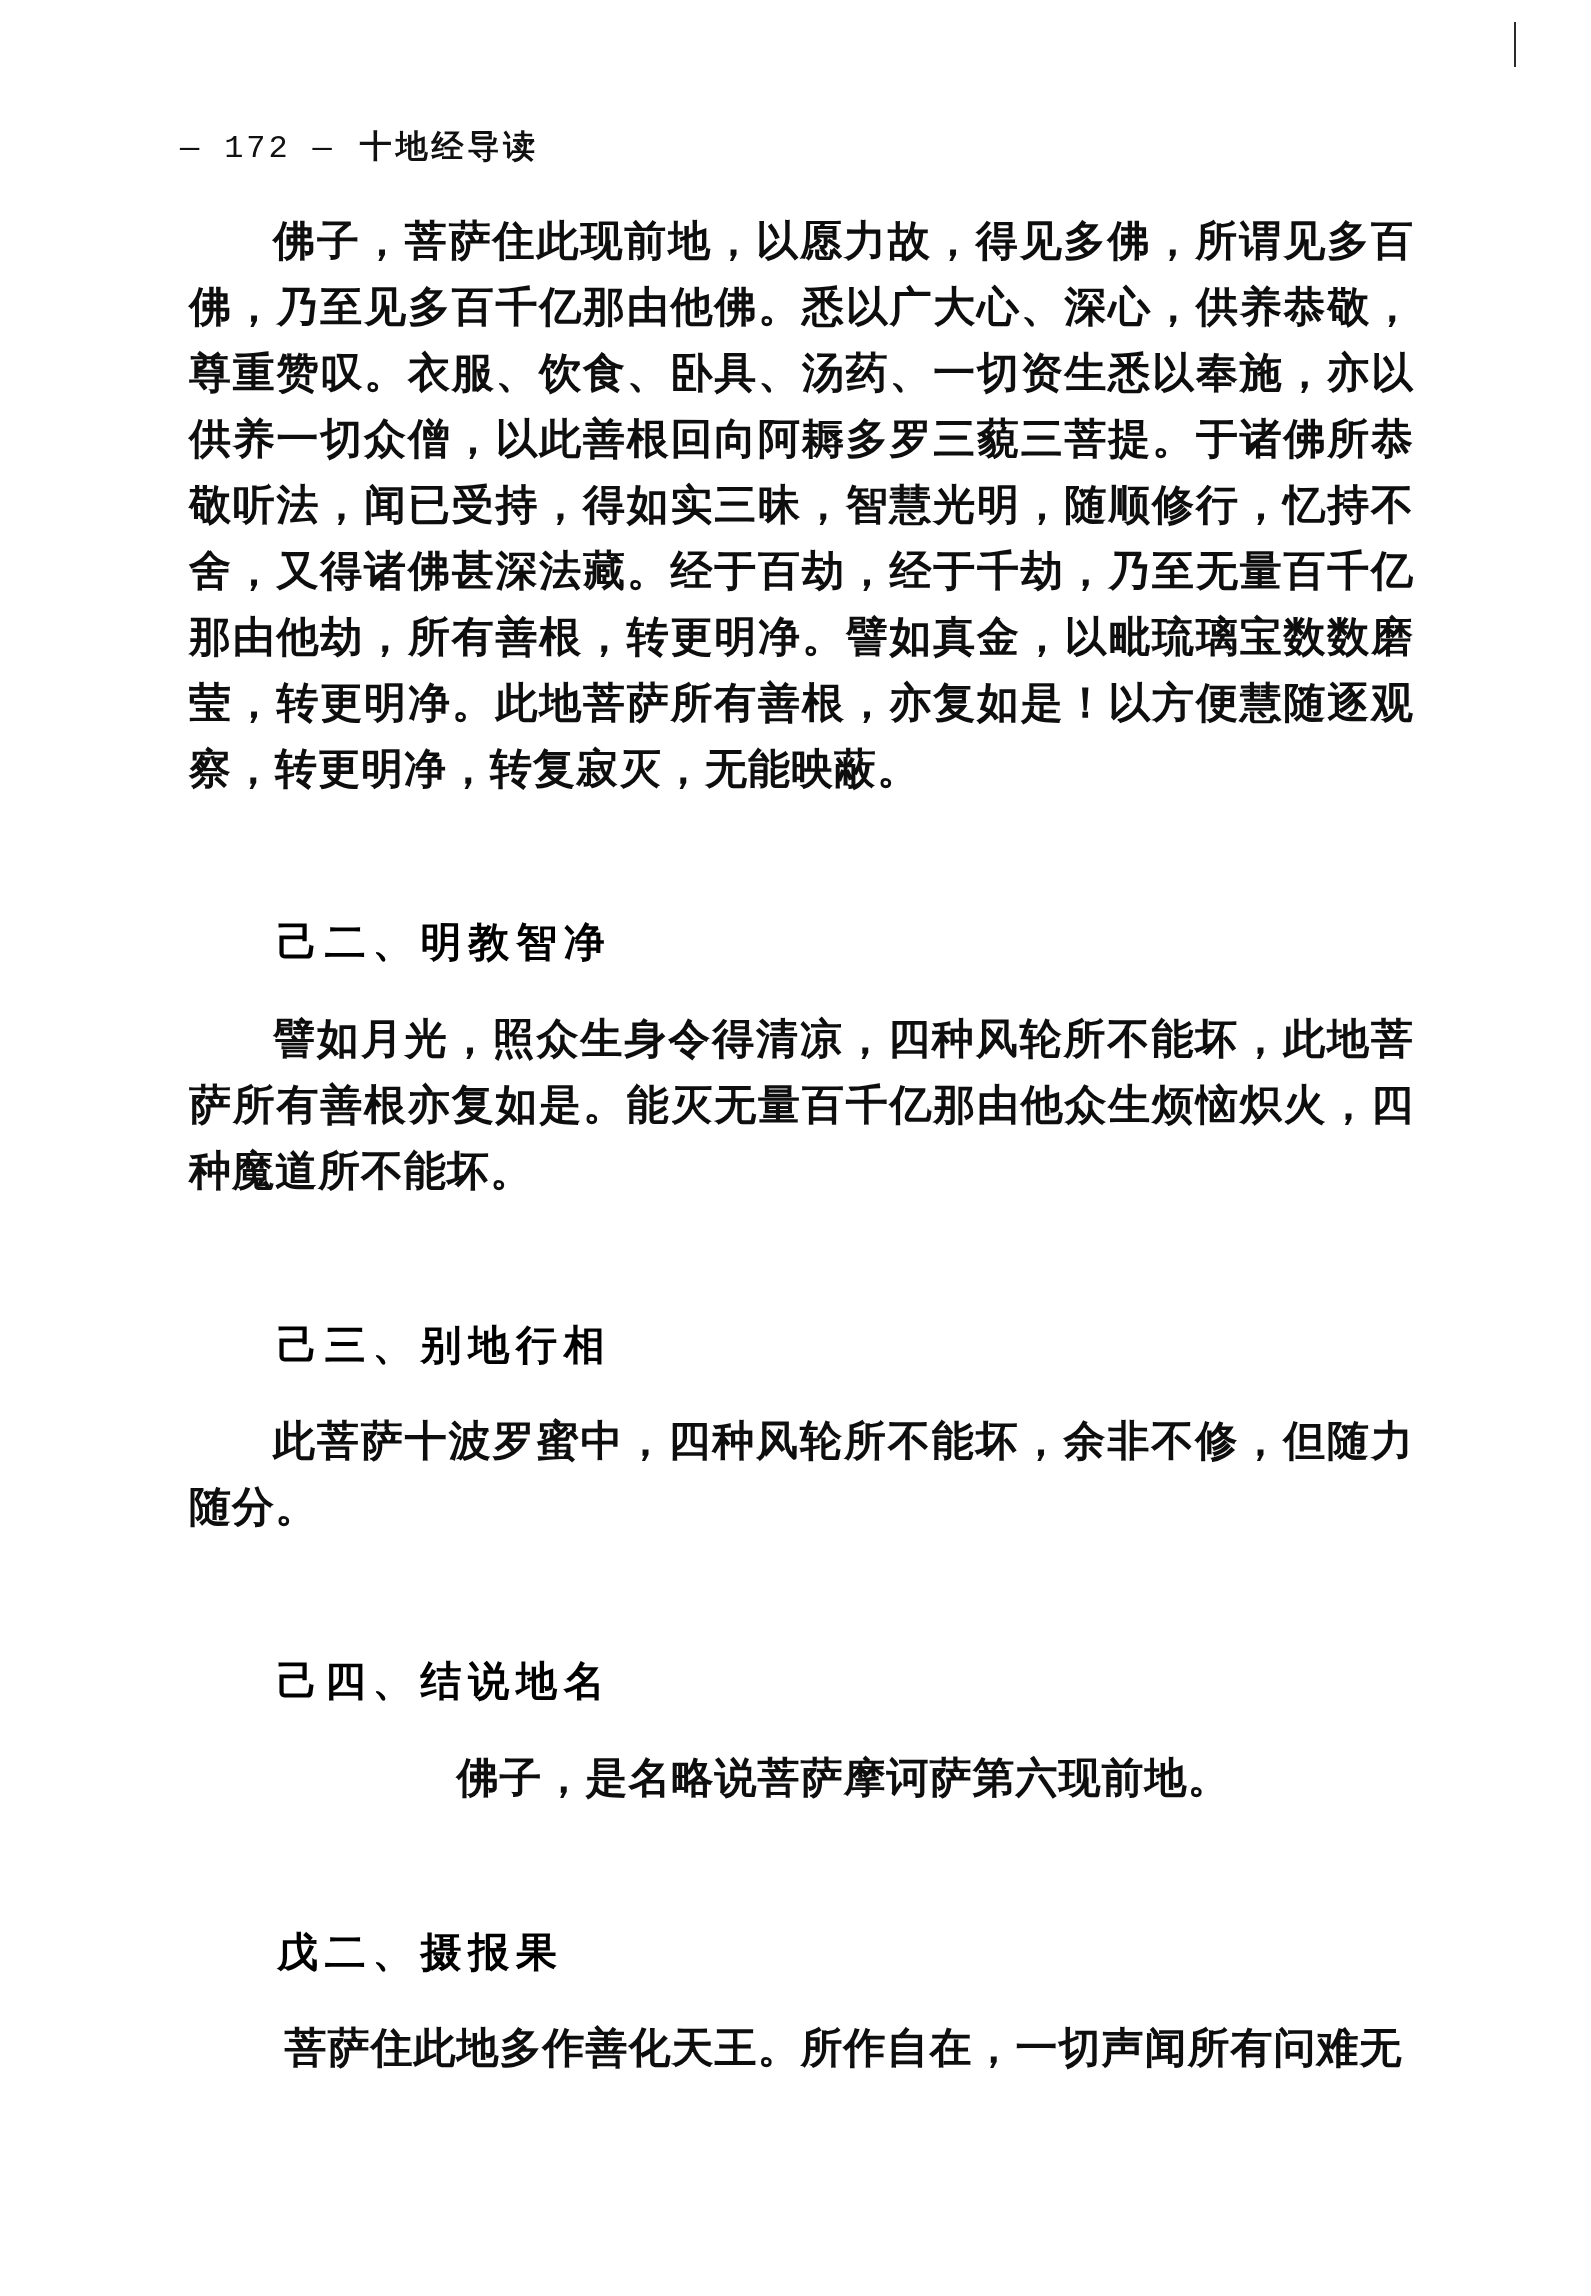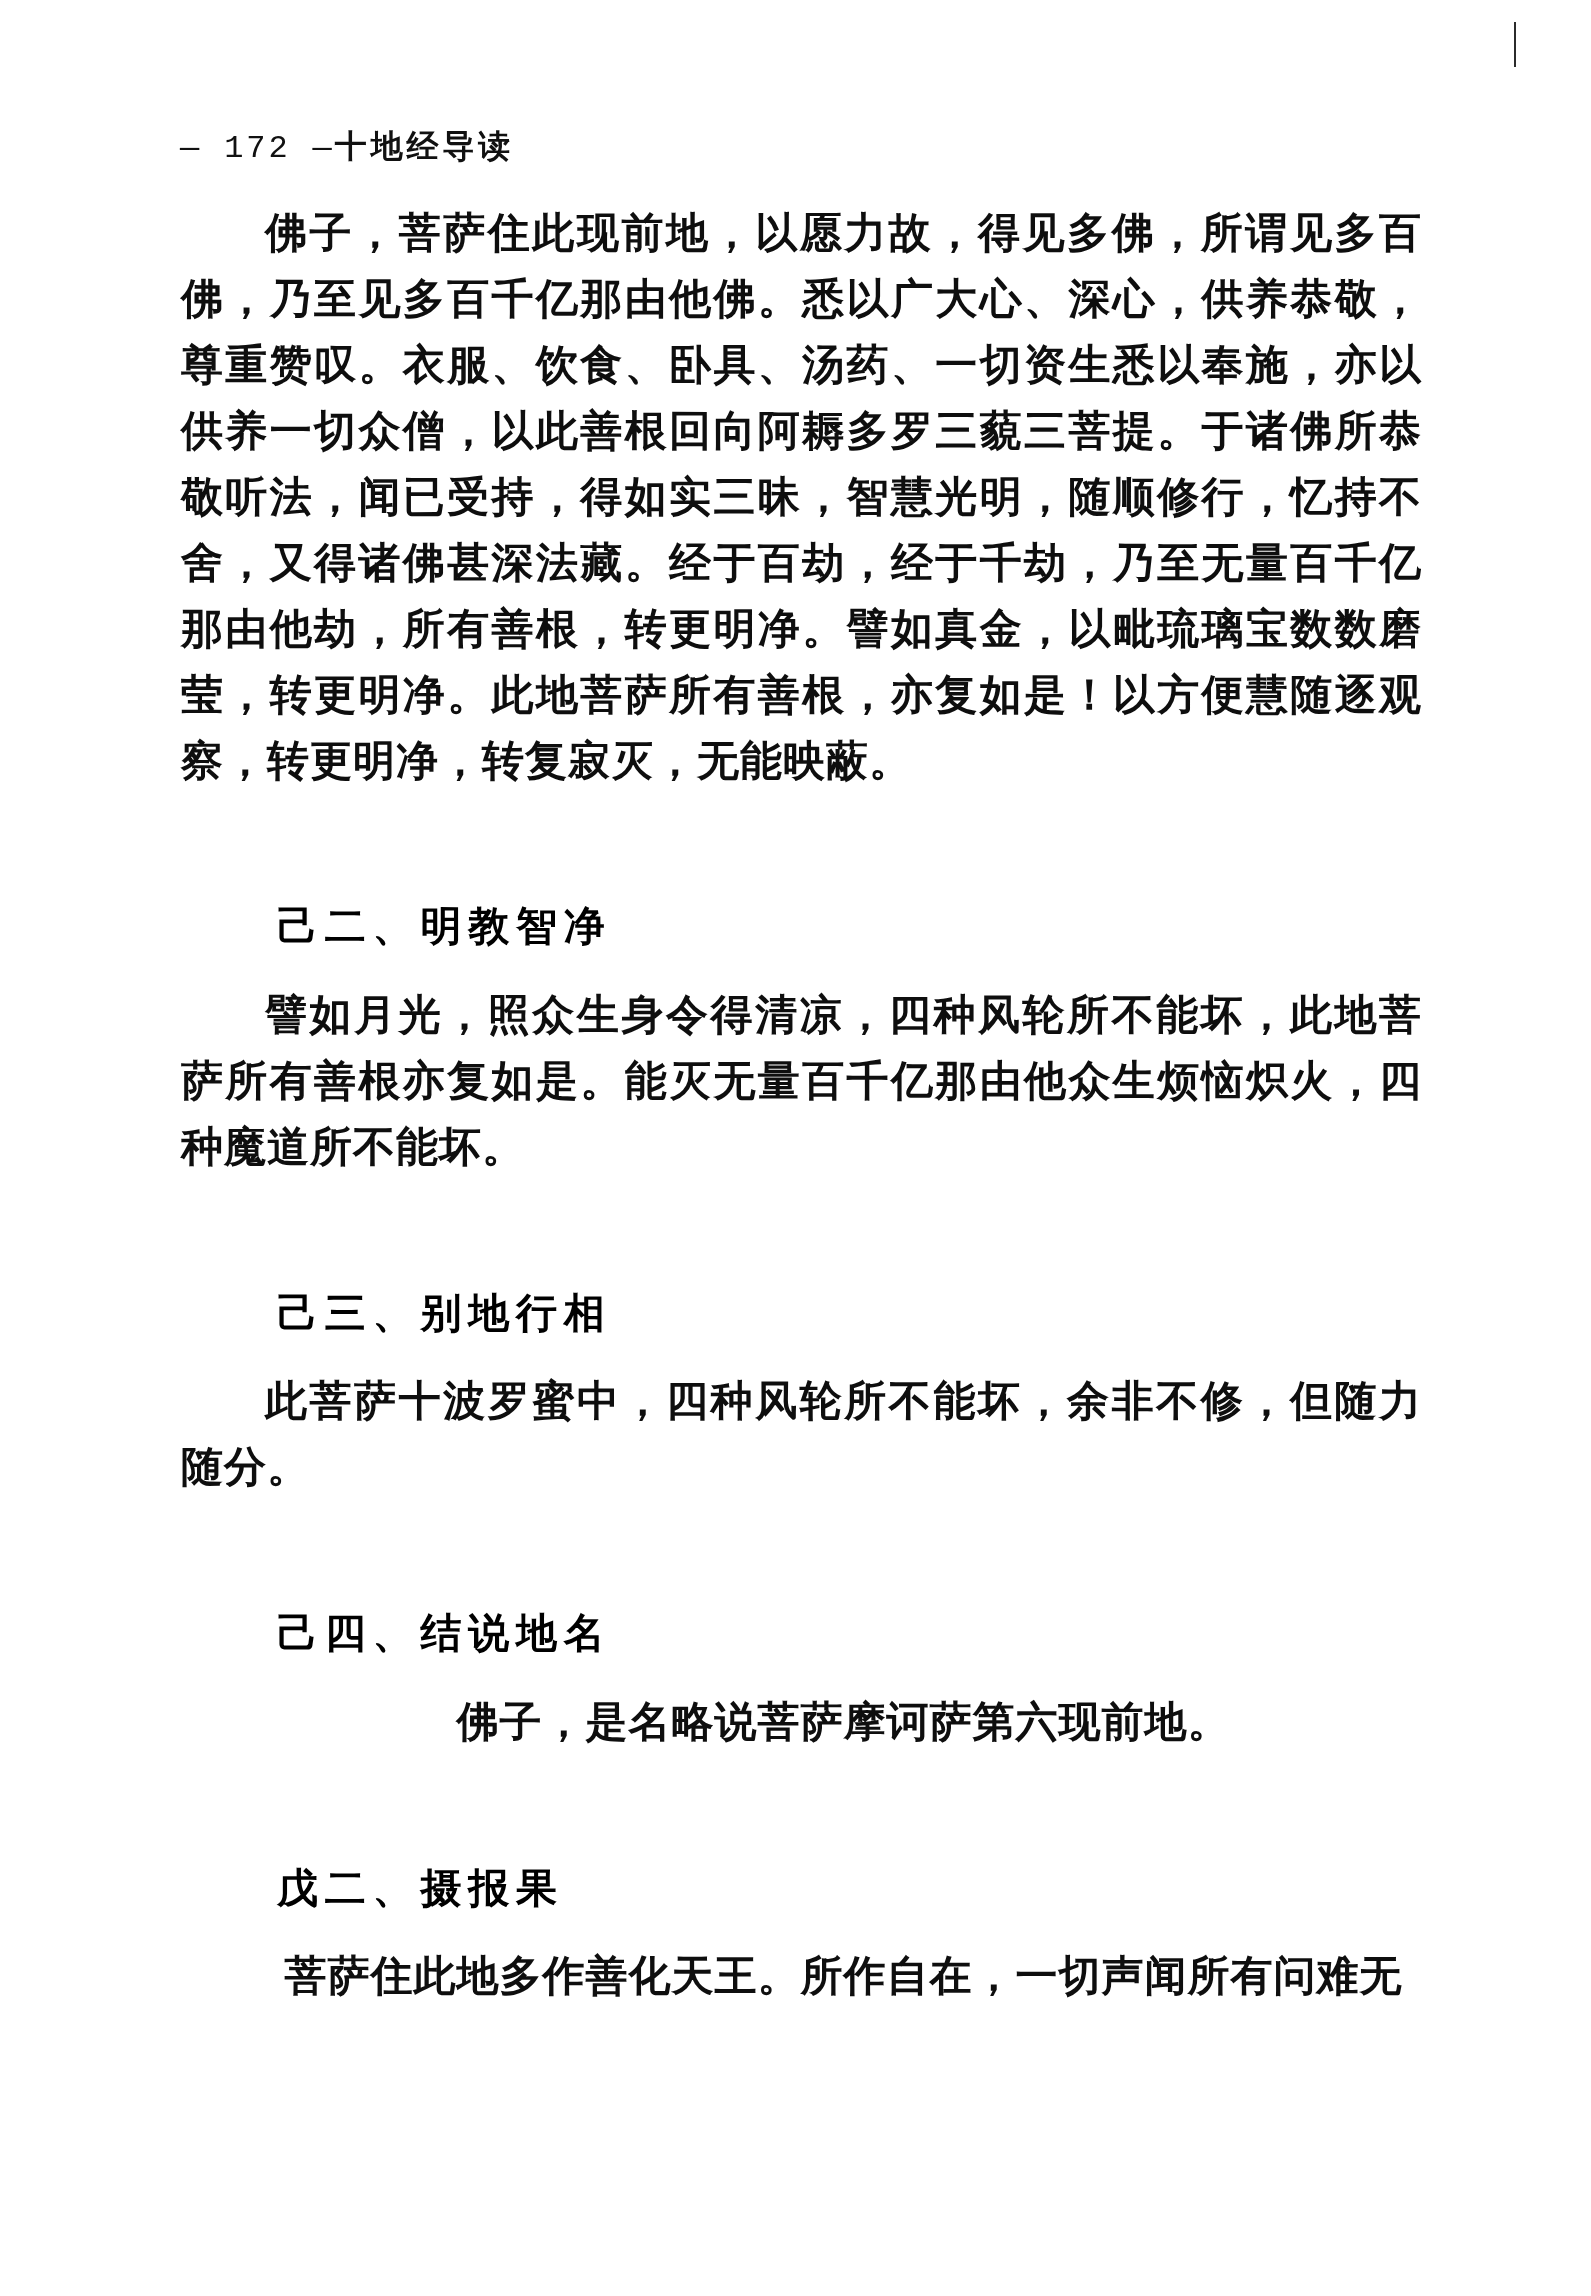--- a/index.html
+++ b/index.html
@@ -40,32 +40,33 @@
     font-weight: 700;
     color: #111;
     white-space: nowrap;
   }
   .header .folio {
     font-family: Liberation Mono, monospace;
     font-weight: 400;
     letter-spacing: 2.9px;
   }
   .header .bookname {
+    margin-left: 25px;
     font-family: Liberation Sans, sans-serif;
     font-weight: 700;
     letter-spacing: 3.9px;
   }
   .content {
     position: absolute;
     left: 181px;
     top: 200px;
     width: 1241px;
   }
   p.body-text {
-    margin: 0;
+    margin: 8px;
     font-size: 42px;
     line-height: 1.57;
     text-align: justify;
     text-justify: inter-character;
     text-indent: 84px;
     letter-spacing: 1px;
     font-weight: 700;
     color: #0e0e0e;
   }
   p.body-text.last-loose {

